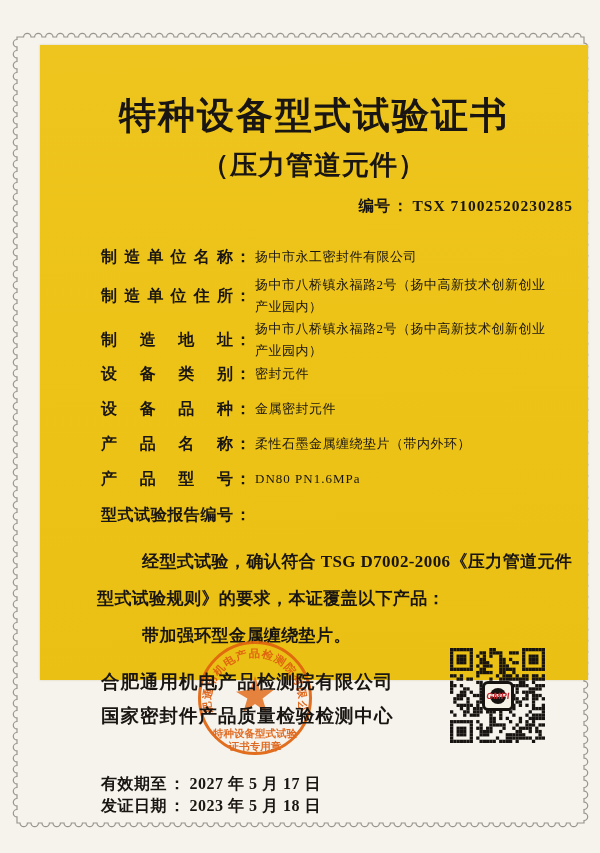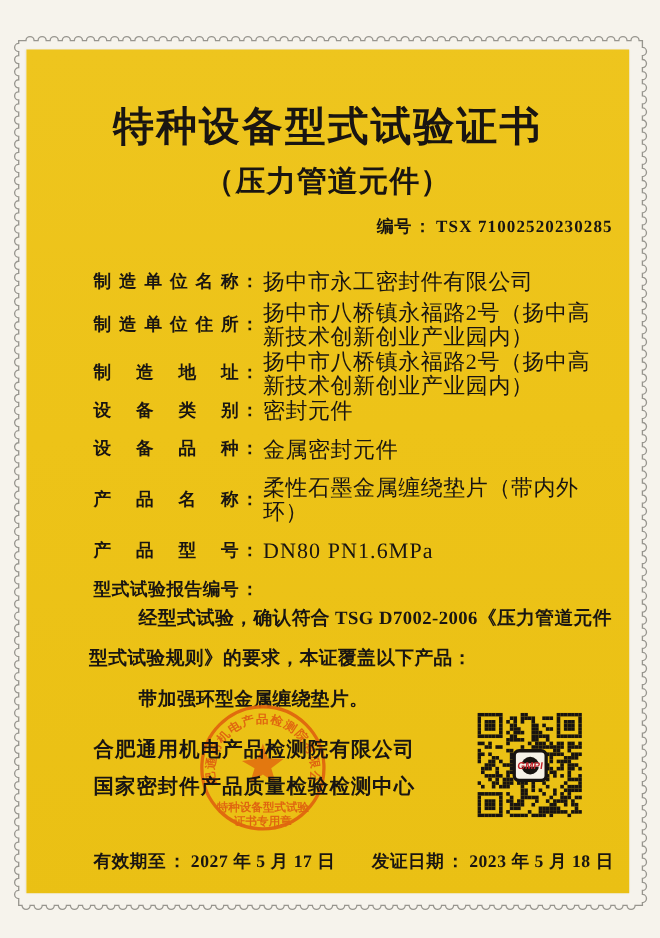--- a/index.html
+++ b/index.html
@@ -4,21 +4,21 @@
 <style>
   html,body{margin:0;padding:0;}
   body{
     width:600px;height:853px;position:relative;overflow:hidden;
     background:#f6f3ec;
     font-family:"Liberation Serif","DejaVu Serif",serif;
     color:#191512;
   }
   #perf-svg{position:absolute;left:0;top:0;pointer-events:none;}
   .sheet{
-    position:absolute;left:24px;top:45px;width:548px;height:767px;
+    position:absolute;left:40px;top:45px;width:548px;height:635px;
     background:linear-gradient(178deg,#eec51e 0%,#edc318 45%,#eac014 100%);
     box-shadow:0 0 2px rgba(120,90,0,.25);
   }
   .title{
     position:absolute;top:52px;left:0;width:100%;text-align:center;
     font-size:37px;font-weight:900;letter-spacing:2px;line-height:1;
   }
   .subtitle{
     position:absolute;top:107px;left:0;width:100%;text-align:center;
     font-size:27px;font-weight:900;letter-spacing:1px;line-height:1;
@@ -29,42 +29,42 @@
   }
   .cert-no .num{letter-spacing:1px;}
   .fields{position:absolute;top:201px;left:61px;right:8px;}
   .field-row{display:flex;align-items:center;margin-bottom:13px;line-height:22px;font-size:16px;}
   .field-row:nth-child(1){margin-bottom:6px;}
   .field-row:nth-child(2){margin-bottom:0px;}
   .field-row:nth-child(3){margin-bottom:1px;}
   .field-row:nth-child(7){margin-bottom:14px;}
   .jlabel{display:flex;justify-content:space-between;width:132px;font-weight:700;flex:none;}
   .colon{font-weight:700;flex:none;margin:0 4px 0 2px;}
-  .value{font-size:20px;letter-spacing:.5px;max-width:302px;}
+  .value{font-size:13px;letter-spacing:.5px;max-width:302px;}
   .value.latin{letter-spacing:1px;}
   .statement{position:absolute;top:498px;left:18px;right:8px;
     font-size:17px;font-weight:700;line-height:37px;letter-spacing:.4px;margin-left:39px;}
   .statement p{margin:0;text-indent:45px;}
   .issuer{position:absolute;top:620px;left:61px;z-index:3;
     font-size:18.5px;font-weight:900;line-height:34px;letter-spacing:1px;}
   .seal{position:absolute;left:153px;top:591px;width:124px;height:124px;z-index:2;opacity:.92;}
   .qr{position:absolute;left:410px;top:603px;width:95px;height:95px;z-index:2;}
   .qr svg{position:absolute;left:0;top:0;}
   .qr-badge{
     position:absolute;left:32px;top:33px;width:26px;height:24px;z-index:2;
     background:#f6f2e8;border:3px solid #171310;border-radius:6px;
   }
   .qr-badge .disc{position:absolute;left:50%;top:50%;width:16px;height:16px;margin:-8px 0 0 -8px;
     border-radius:50%;background:#171310;}
   .qr-badge .disc:after{content:"";position:absolute;left:-2px;right:-2px;top:6px;height:3px;background:#f6f2e8;}
   .qr-badge .gmpi{position:absolute;left:50%;top:50%;transform:translate(-50%,-50%) skewX(-8deg);
     font-family:"Liberation Sans","DejaVu Sans",sans-serif;
     font-size:9px;font-weight:900;color:#c4232b;letter-spacing:0;z-index:2;}
   .dates{position:absolute;top:728px;left:61px;right:14px;display:flex;justify-content:space-between;
-    font-size:16px;font-weight:700;line-height:22px;letter-spacing:.5px;}
+    font-size:16px;font-weight:700;line-height:22px;letter-spacing:.5px;flex-direction:column;}
 </style>
 </head>
 <body>
 
 <svg id="perf-svg" width="600" height="853" viewBox="0 0 600 853">
     <path d="M17 37 h3.0l3.6 0.0a3.7 3.7 0 0 1 7.4 0.0l3.6 0.0a3.7 3.7 0 0 1 7.4 0.0l3.6 0.0a3.7 3.7 0 0 1 7.4 0.0l3.6 0.0a3.7 3.7 0 0 1 7.4 0.0l3.6 0.0a3.7 3.7 0 0 1 7.4 0.0l3.6 0.0a3.7 3.7 0 0 1 7.4 0.0l3.6 0.0a3.7 3.7 0 0 1 7.4 0.0l3.6 0.0a3.7 3.7 0 0 1 7.4 0.0l3.6 0.0a3.7 3.7 0 0 1 7.4 0.0l3.6 0.0a3.7 3.7 0 0 1 7.4 0.0l3.6 0.0a3.7 3.7 0 0 1 7.4 0.0l3.6 0.0a3.7 3.7 0 0 1 7.4 0.0l3.6 0.0a3.7 3.7 0 0 1 7.4 0.0l3.6 0.0a3.7 3.7 0 0 1 7.4 0.0l3.6 0.0a3.7 3.7 0 0 1 7.4 0.0l3.6 0.0a3.7 3.7 0 0 1 7.4 0.0l3.6 0.0a3.7 3.7 0 0 1 7.4 0.0l3.6 0.0a3.7 3.7 0 0 1 7.4 0.0l3.6 0.0a3.7 3.7 0 0 1 7.4 0.0l3.6 0.0a3.7 3.7 0 0 1 7.4 0.0l3.6 0.0a3.7 3.7 0 0 1 7.4 0.0l3.6 0.0a3.7 3.7 0 0 1 7.4 0.0l3.6 0.0a3.7 3.7 0 0 1 7.4 0.0l3.6 0.0a3.7 3.7 0 0 1 7.4 0.0l3.6 0.0a3.7 3.7 0 0 1 7.4 0.0l3.6 0.0a3.7 3.7 0 0 1 7.4 0.0l3.6 0.0a3.7 3.7 0 0 1 7.4 0.0l3.6 0.0a3.7 3.7 0 0 1 7.4 0.0l3.6 0.0a3.7 3.7 0 0 1 7.4 0.0l3.6 0.0a3.7 3.7 0 0 1 7.4 0.0l3.6 0.0a3.7 3.7 0 0 1 7.4 0.0l3.6 0.0a3.7 3.7 0 0 1 7.4 0.0l3.6 0.0a3.7 3.7 0 0 1 7.4 0.0l3.6 0.0a3.7 3.7 0 0 1 7.4 0.0l3.6 0.0a3.7 3.7 0 0 1 7.4 0.0l3.6 0.0a3.7 3.7 0 0 1 7.4 0.0l3.6 0.0a3.7 3.7 0 0 1 7.4 0.0l3.6 0.0a3.7 3.7 0 0 1 7.4 0.0l3.6 0.0a3.7 3.7 0 0 1 7.4 0.0l3.6 0.0a3.7 3.7 0 0 1 7.4 0.0l3.6 0.0a3.7 3.7 0 0 1 7.4 0.0l3.6 0.0a3.7 3.7 0 0 1 7.4 0.0l3.6 0.0a3.7 3.7 0 0 1 7.4 0.0l3.6 0.0a3.7 3.7 0 0 1 7.4 0.0l3.6 0.0a3.7 3.7 0 0 1 7.4 0.0l3.6 0.0a3.7 3.7 0 0 1 7.4 0.0l3.6 0.0a3.7 3.7 0 0 1 7.4 0.0l3.6 0.0a3.7 3.7 0 0 1 7.4 0.0l3.6 0.0a3.7 3.7 0 0 1 7.4 0.0l3.6 0.0a3.7 3.7 0 0 1 7.4 0.0l3.6 0.0a3.7 3.7 0 0 1 7.4 0.0h3.0v2.5l0.0 3.6a3.7 3.7 0 0 1 0.0 7.4l0.0 3.6a3.7 3.7 0 0 1 0.0 7.4l0.0 3.6a3.7 3.7 0 0 1 0.0 7.4l0.0 3.6a3.7 3.7 0 0 1 0.0 7.4l0.0 3.6a3.7 3.7 0 0 1 0.0 7.4l0.0 3.6a3.7 3.7 0 0 1 0.0 7.4l0.0 3.6a3.7 3.7 0 0 1 0.0 7.4l0.0 3.6a3.7 3.7 0 0 1 0.0 7.4l0.0 3.6a3.7 3.7 0 0 1 0.0 7.4l0.0 3.6a3.7 3.7 0 0 1 0.0 7.4l0.0 3.6a3.7 3.7 0 0 1 0.0 7.4l0.0 3.6a3.7 3.7 0 0 1 0.0 7.4l0.0 3.6a3.7 3.7 0 0 1 0.0 7.4l0.0 3.6a3.7 3.7 0 0 1 0.0 7.4l0.0 3.6a3.7 3.7 0 0 1 0.0 7.4l0.0 3.6a3.7 3.7 0 0 1 0.0 7.4l0.0 3.6a3.7 3.7 0 0 1 0.0 7.4l0.0 3.6a3.7 3.7 0 0 1 0.0 7.4l0.0 3.6a3.7 3.7 0 0 1 0.0 7.4l0.0 3.6a3.7 3.7 0 0 1 0.0 7.4l0.0 3.6a3.7 3.7 0 0 1 0.0 7.4l0.0 3.6a3.7 3.7 0 0 1 0.0 7.4l0.0 3.6a3.7 3.7 0 0 1 0.0 7.4l0.0 3.6a3.7 3.7 0 0 1 0.0 7.4l0.0 3.6a3.7 3.7 0 0 1 0.0 7.4l0.0 3.6a3.7 3.7 0 0 1 0.0 7.4l0.0 3.6a3.7 3.7 0 0 1 0.0 7.4l0.0 3.6a3.7 3.7 0 0 1 0.0 7.4l0.0 3.6a3.7 3.7 0 0 1 0.0 7.4l0.0 3.6a3.7 3.7 0 0 1 0.0 7.4l0.0 3.6a3.7 3.7 0 0 1 0.0 7.4l0.0 3.6a3.7 3.7 0 0 1 0.0 7.4l0.0 3.6a3.7 3.7 0 0 1 0.0 7.4l0.0 3.6a3.7 3.7 0 0 1 0.0 7.4l0.0 3.6a3.7 3.7 0 0 1 0.0 7.4l0.0 3.6a3.7 3.7 0 0 1 0.0 7.4l0.0 3.6a3.7 3.7 0 0 1 0.0 7.4l0.0 3.6a3.7 3.7 0 0 1 0.0 7.4l0.0 3.6a3.7 3.7 0 0 1 0.0 7.4l0.0 3.6a3.7 3.7 0 0 1 0.0 7.4l0.0 3.6a3.7 3.7 0 0 1 0.0 7.4l0.0 3.6a3.7 3.7 0 0 1 0.0 7.4l0.0 3.6a3.7 3.7 0 0 1 0.0 7.4l0.0 3.6a3.7 3.7 0 0 1 0.0 7.4l0.0 3.6a3.7 3.7 0 0 1 0.0 7.4l0.0 3.6a3.7 3.7 0 0 1 0.0 7.4l0.0 3.6a3.7 3.7 0 0 1 0.0 7.4l0.0 3.6a3.7 3.7 0 0 1 0.0 7.4l0.0 3.6a3.7 3.7 0 0 1 0.0 7.4l0.0 3.6a3.7 3.7 0 0 1 0.0 7.4l0.0 3.6a3.7 3.7 0 0 1 0.0 7.4l0.0 3.6a3.7 3.7 0 0 1 0.0 7.4l0.0 3.6a3.7 3.7 0 0 1 0.0 7.4l0.0 3.6a3.7 3.7 0 0 1 0.0 7.4l0.0 3.6a3.7 3.7 0 0 1 0.0 7.4l0.0 3.6a3.7 3.7 0 0 1 0.0 7.4l0.0 3.6a3.7 3.7 0 0 1 0.0 7.4l0.0 3.6a3.7 3.7 0 0 1 0.0 7.4l0.0 3.6a3.7 3.7 0 0 1 0.0 7.4l0.0 3.6a3.7 3.7 0 0 1 0.0 7.4l0.0 3.6a3.7 3.7 0 0 1 0.0 7.4l0.0 3.6a3.7 3.7 0 0 1 0.0 7.4l0.0 3.6a3.7 3.7 0 0 1 0.0 7.4l0.0 3.6a3.7 3.7 0 0 1 0.0 7.4l0.0 3.6a3.7 3.7 0 0 1 0.0 7.4l0.0 3.6a3.7 3.7 0 0 1 0.0 7.4l0.0 3.6a3.7 3.7 0 0 1 0.0 7.4l0.0 3.6a3.7 3.7 0 0 1 0.0 7.4l0.0 3.6a3.7 3.7 0 0 1 0.0 7.4l0.0 3.6a3.7 3.7 0 0 1 0.0 7.4l0.0 3.6a3.7 3.7 0 0 1 0.0 7.4v2.5h-3.0l-3.6 0.0a3.7 3.7 0 0 1 -7.4 0.0l-3.6 0.0a3.7 3.7 0 0 1 -7.4 0.0l-3.6 0.0a3.7 3.7 0 0 1 -7.4 0.0l-3.6 0.0a3.7 3.7 0 0 1 -7.4 0.0l-3.6 0.0a3.7 3.7 0 0 1 -7.4 0.0l-3.6 0.0a3.7 3.7 0 0 1 -7.4 0.0l-3.6 0.0a3.7 3.7 0 0 1 -7.4 0.0l-3.6 0.0a3.7 3.7 0 0 1 -7.4 0.0l-3.6 0.0a3.7 3.7 0 0 1 -7.4 0.0l-3.6 0.0a3.7 3.7 0 0 1 -7.4 0.0l-3.6 0.0a3.7 3.7 0 0 1 -7.4 0.0l-3.6 0.0a3.7 3.7 0 0 1 -7.4 0.0l-3.6 0.0a3.7 3.7 0 0 1 -7.4 0.0l-3.6 0.0a3.7 3.7 0 0 1 -7.4 0.0l-3.6 0.0a3.7 3.7 0 0 1 -7.4 0.0l-3.6 0.0a3.7 3.7 0 0 1 -7.4 0.0l-3.6 0.0a3.7 3.7 0 0 1 -7.4 0.0l-3.6 0.0a3.7 3.7 0 0 1 -7.4 0.0l-3.6 0.0a3.7 3.7 0 0 1 -7.4 0.0l-3.6 0.0a3.7 3.7 0 0 1 -7.4 0.0l-3.6 0.0a3.7 3.7 0 0 1 -7.4 0.0l-3.6 0.0a3.7 3.7 0 0 1 -7.4 0.0l-3.6 0.0a3.7 3.7 0 0 1 -7.4 0.0l-3.6 0.0a3.7 3.7 0 0 1 -7.4 0.0l-3.6 0.0a3.7 3.7 0 0 1 -7.4 0.0l-3.6 0.0a3.7 3.7 0 0 1 -7.4 0.0l-3.6 0.0a3.7 3.7 0 0 1 -7.4 0.0l-3.6 0.0a3.7 3.7 0 0 1 -7.4 0.0l-3.6 0.0a3.7 3.7 0 0 1 -7.4 0.0l-3.6 0.0a3.7 3.7 0 0 1 -7.4 0.0l-3.6 0.0a3.7 3.7 0 0 1 -7.4 0.0l-3.6 0.0a3.7 3.7 0 0 1 -7.4 0.0l-3.6 0.0a3.7 3.7 0 0 1 -7.4 0.0l-3.6 0.0a3.7 3.7 0 0 1 -7.4 0.0l-3.6 0.0a3.7 3.7 0 0 1 -7.4 0.0l-3.6 0.0a3.7 3.7 0 0 1 -7.4 0.0l-3.6 0.0a3.7 3.7 0 0 1 -7.4 0.0l-3.6 0.0a3.7 3.7 0 0 1 -7.4 0.0l-3.6 0.0a3.7 3.7 0 0 1 -7.4 0.0l-3.6 0.0a3.7 3.7 0 0 1 -7.4 0.0l-3.6 0.0a3.7 3.7 0 0 1 -7.4 0.0l-3.6 0.0a3.7 3.7 0 0 1 -7.4 0.0l-3.6 0.0a3.7 3.7 0 0 1 -7.4 0.0l-3.6 0.0a3.7 3.7 0 0 1 -7.4 0.0l-3.6 0.0a3.7 3.7 0 0 1 -7.4 0.0l-3.6 0.0a3.7 3.7 0 0 1 -7.4 0.0l-3.6 0.0a3.7 3.7 0 0 1 -7.4 0.0l-3.6 0.0a3.7 3.7 0 0 1 -7.4 0.0l-3.6 0.0a3.7 3.7 0 0 1 -7.4 0.0l-3.6 0.0a3.7 3.7 0 0 1 -7.4 0.0l-3.6 0.0a3.7 3.7 0 0 1 -7.4 0.0h-3.0v-2.5l0.0 -3.6a3.7 3.7 0 0 1 0.0 -7.4l0.0 -3.6a3.7 3.7 0 0 1 0.0 -7.4l0.0 -3.6a3.7 3.7 0 0 1 0.0 -7.4l0.0 -3.6a3.7 3.7 0 0 1 0.0 -7.4l0.0 -3.6a3.7 3.7 0 0 1 0.0 -7.4l0.0 -3.6a3.7 3.7 0 0 1 0.0 -7.4l0.0 -3.6a3.7 3.7 0 0 1 0.0 -7.4l0.0 -3.6a3.7 3.7 0 0 1 0.0 -7.4l0.0 -3.6a3.7 3.7 0 0 1 0.0 -7.4l0.0 -3.6a3.7 3.7 0 0 1 0.0 -7.4l0.0 -3.6a3.7 3.7 0 0 1 0.0 -7.4l0.0 -3.6a3.7 3.7 0 0 1 0.0 -7.4l0.0 -3.6a3.7 3.7 0 0 1 0.0 -7.4l0.0 -3.6a3.7 3.7 0 0 1 0.0 -7.4l0.0 -3.6a3.7 3.7 0 0 1 0.0 -7.4l0.0 -3.6a3.7 3.7 0 0 1 0.0 -7.4l0.0 -3.6a3.7 3.7 0 0 1 0.0 -7.4l0.0 -3.6a3.7 3.7 0 0 1 0.0 -7.4l0.0 -3.6a3.7 3.7 0 0 1 0.0 -7.4l0.0 -3.6a3.7 3.7 0 0 1 0.0 -7.4l0.0 -3.6a3.7 3.7 0 0 1 0.0 -7.4l0.0 -3.6a3.7 3.7 0 0 1 0.0 -7.4l0.0 -3.6a3.7 3.7 0 0 1 0.0 -7.4l0.0 -3.6a3.7 3.7 0 0 1 0.0 -7.4l0.0 -3.6a3.7 3.7 0 0 1 0.0 -7.4l0.0 -3.6a3.7 3.7 0 0 1 0.0 -7.4l0.0 -3.6a3.7 3.7 0 0 1 0.0 -7.4l0.0 -3.6a3.7 3.7 0 0 1 0.0 -7.4l0.0 -3.6a3.7 3.7 0 0 1 0.0 -7.4l0.0 -3.6a3.7 3.7 0 0 1 0.0 -7.4l0.0 -3.6a3.7 3.7 0 0 1 0.0 -7.4l0.0 -3.6a3.7 3.7 0 0 1 0.0 -7.4l0.0 -3.6a3.7 3.7 0 0 1 0.0 -7.4l0.0 -3.6a3.7 3.7 0 0 1 0.0 -7.4l0.0 -3.6a3.7 3.7 0 0 1 0.0 -7.4l0.0 -3.6a3.7 3.7 0 0 1 0.0 -7.4l0.0 -3.6a3.7 3.7 0 0 1 0.0 -7.4l0.0 -3.6a3.7 3.7 0 0 1 0.0 -7.4l0.0 -3.6a3.7 3.7 0 0 1 0.0 -7.4l0.0 -3.6a3.7 3.7 0 0 1 0.0 -7.4l0.0 -3.6a3.7 3.7 0 0 1 0.0 -7.4l0.0 -3.6a3.7 3.7 0 0 1 0.0 -7.4l0.0 -3.6a3.7 3.7 0 0 1 0.0 -7.4l0.0 -3.6a3.7 3.7 0 0 1 0.0 -7.4l0.0 -3.6a3.7 3.7 0 0 1 0.0 -7.4l0.0 -3.6a3.7 3.7 0 0 1 0.0 -7.4l0.0 -3.6a3.7 3.7 0 0 1 0.0 -7.4l0.0 -3.6a3.7 3.7 0 0 1 0.0 -7.4l0.0 -3.6a3.7 3.7 0 0 1 0.0 -7.4l0.0 -3.6a3.7 3.7 0 0 1 0.0 -7.4l0.0 -3.6a3.7 3.7 0 0 1 0.0 -7.4l0.0 -3.6a3.7 3.7 0 0 1 0.0 -7.4l0.0 -3.6a3.7 3.7 0 0 1 0.0 -7.4l0.0 -3.6a3.7 3.7 0 0 1 0.0 -7.4l0.0 -3.6a3.7 3.7 0 0 1 0.0 -7.4l0.0 -3.6a3.7 3.7 0 0 1 0.0 -7.4l0.0 -3.6a3.7 3.7 0 0 1 0.0 -7.4l0.0 -3.6a3.7 3.7 0 0 1 0.0 -7.4l0.0 -3.6a3.7 3.7 0 0 1 0.0 -7.4l0.0 -3.6a3.7 3.7 0 0 1 0.0 -7.4l0.0 -3.6a3.7 3.7 0 0 1 0.0 -7.4l0.0 -3.6a3.7 3.7 0 0 1 0.0 -7.4l0.0 -3.6a3.7 3.7 0 0 1 0.0 -7.4l0.0 -3.6a3.7 3.7 0 0 1 0.0 -7.4l0.0 -3.6a3.7 3.7 0 0 1 0.0 -7.4l0.0 -3.6a3.7 3.7 0 0 1 0.0 -7.4l0.0 -3.6a3.7 3.7 0 0 1 0.0 -7.4l0.0 -3.6a3.7 3.7 0 0 1 0.0 -7.4l0.0 -3.6a3.7 3.7 0 0 1 0.0 -7.4l0.0 -3.6a3.7 3.7 0 0 1 0.0 -7.4l0.0 -3.6a3.7 3.7 0 0 1 0.0 -7.4v-2.5Z" fill="none" stroke="#8d8b84" stroke-width="1.2" opacity=".9"></path>
   </svg>
 
 <div class="sheet">
 

